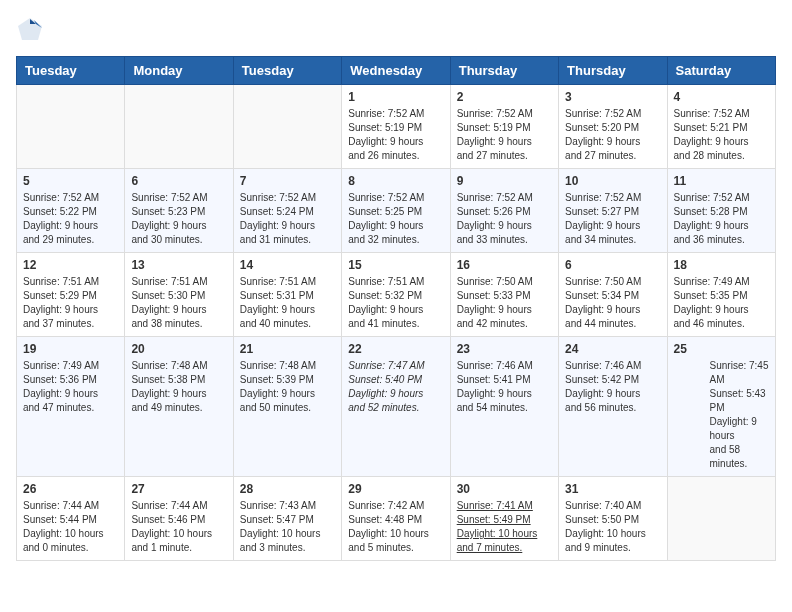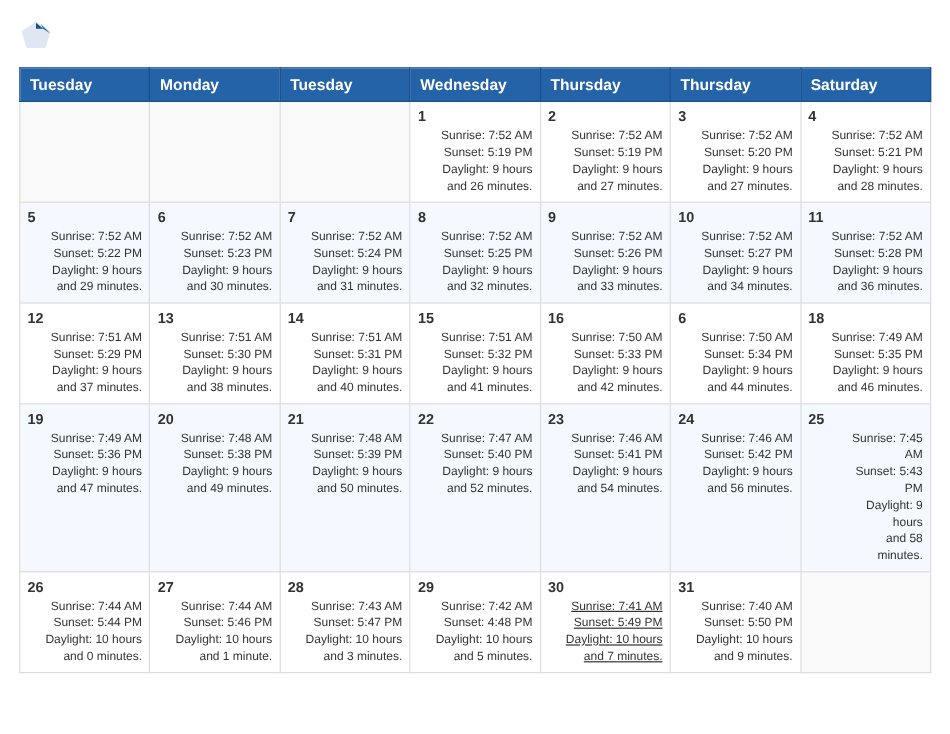--- a/index.html
+++ b/index.html
@@ -77,21 +77,20 @@
     .day-number {
       font-weight: bold;
       font-size: 12px;
       margin-bottom: 3px;
       display: block;
     }
     .day-info {
       font-size: 10px;
       line-height: 1.4;
       color: #333;
-      text-align: right;
     }
     .empty-cell {
       background-color: #f9f9f9 !important;
     }
   </style>
 </head>
 <body>
 
 <div class="header">
   <div class="logo">
@@ -275,21 +274,21 @@
         </td>
         <td>
           <span class="day-number">21</span>
           <div class="day-info" style="white-space: pre-line;">Sunrise: 7:48 AM
 Sunset: 5:39 PM
 Daylight: 9 hours
 and 50 minutes.</div>
         </td>
         <td>
           <span class="day-number">22</span>
-          <div class="day-info" style="white-space: pre-line;">Sunrise: 7:47 AM
+          <div class="day-info" style="white-space: pre-line; font-style: italic;">Sunrise: 7:47 AM
 Sunset: 5:40 PM
 Daylight: 9 hours
 and 52 minutes.</div>
         </td>
         <td>
           <span class="day-number">23</span>
           <div class="day-info" style="white-space: pre-line;">Sunrise: 7:46 AM
 Sunset: 5:41 PM
 Daylight: 9 hours
 and 54 minutes.</div>

